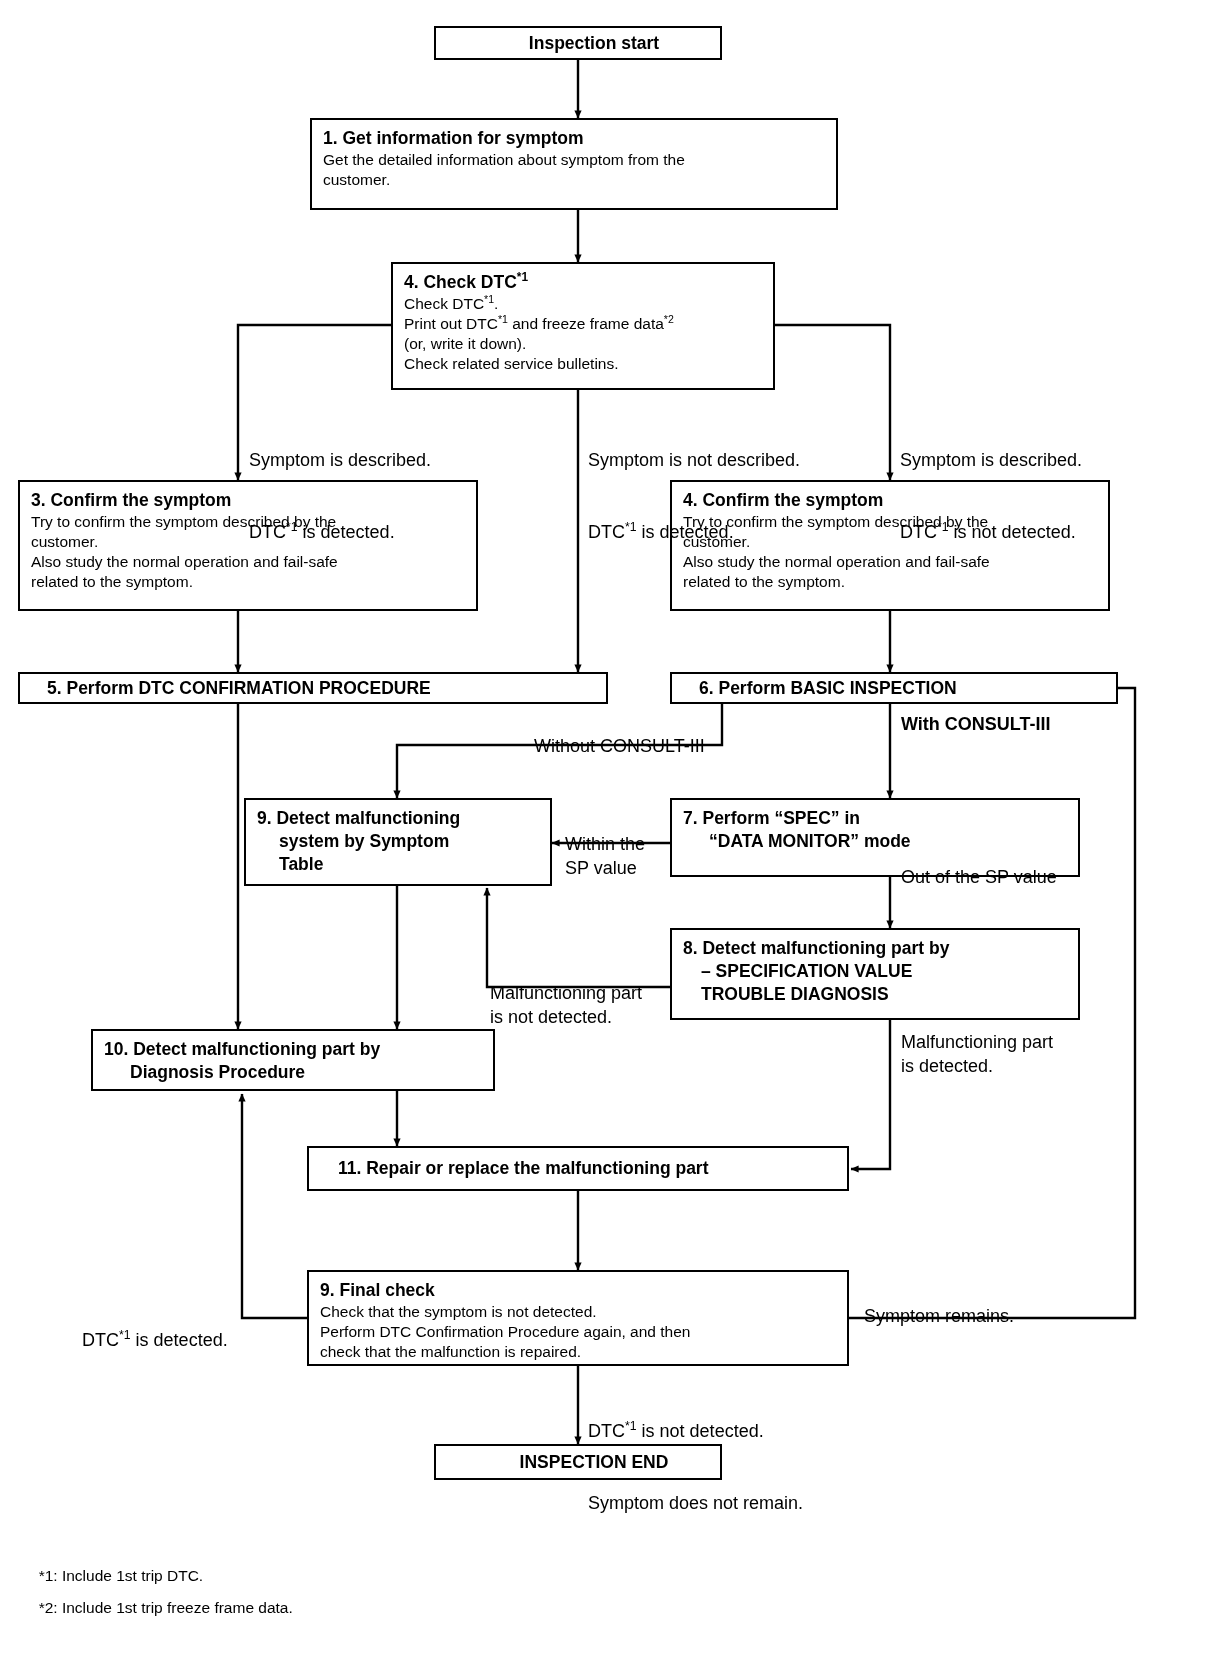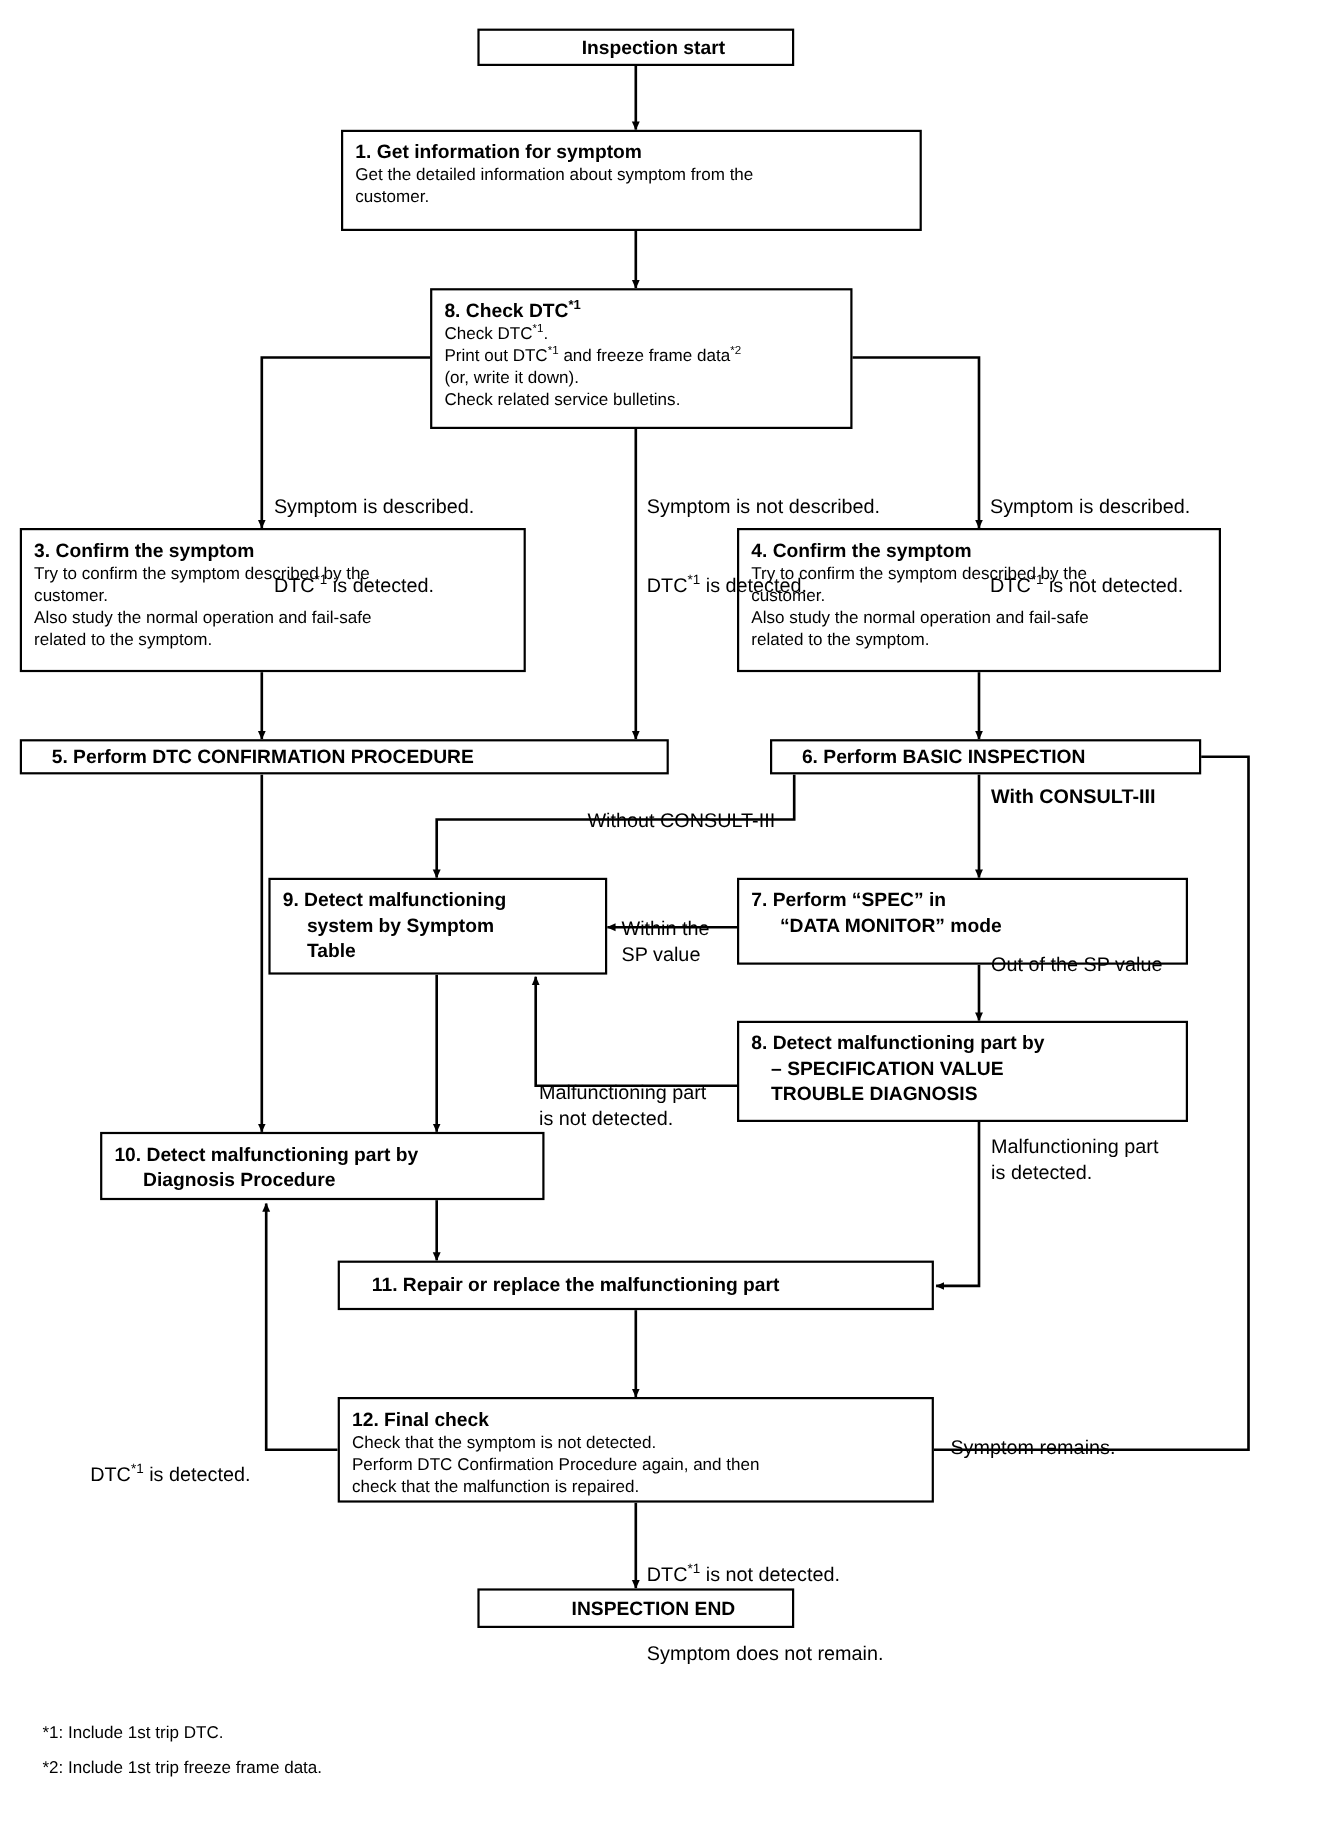--- a/index.html
+++ b/index.html
@@ -76,21 +76,21 @@
   </div>
 </div>
 
 <div class="box pad" style="left:310px;top:118px;width:528px;height:92px;">
   <div class="ttl">1. Get information for symptom</div>
   <div class="bdy" style="white-space:pre-line;">Get the detailed information about symptom from the
 customer.</div>
 </div>
 
 <div class="box pad" style="left:391px;top:262px;width:384px;height:128px;">
-  <div class="ttl"><span>8. Check DTC</span><sup>*1</sup></div>
+  <div class="ttl"><span>4. Check DTC</span><sup>*1</sup></div>
   <div class="bdy">
     <div><span>Check DTC</span><sup>*1</sup><span>.</span></div>
     <div><span>Print out DTC</span><sup>*1</sup><span> and freeze frame data</span><sup>*2</sup></div>
     <div><span>(or, write it down).</span></div>
     <div><span>Check related service bulletins.</span></div>
   </div>
 </div>
 
 <div class="box pad" style="left:18px;top:480px;width:460px;height:131px;">
   <div class="ttl">3. Confirm the symptom</div>
@@ -107,21 +107,21 @@
 Also study the normal operation and fail-safe
 related to the symptom.</div>
 </div>
 
 <div class="box" style="left:18px;top:672px;width:590px;height:32px;">
   <div class="centerline" style="padding-left:11px;">
     <span class="ttl">5. Perform DTC CONFIRMATION PROCEDURE</span>
   </div>
 </div>
 
-<div class="box" style="left:700px;top:672px;width:392px;height:32px;">
+<div class="box" style="left:670px;top:672px;width:448px;height:32px;">
   <div class="centerline" style="padding-left:11px;">
     <span class="ttl">6. Perform BASIC INSPECTION</span>
   </div>
 </div>
 
 <div class="box pad" style="left:670px;top:798px;width:410px;height:79px;">
   <div class="ttl">7. Perform “SPEC” in</div>
   <div class="ttl" style="padding-left:26px;">“DATA MONITOR” mode</div>
 </div>
 
@@ -142,21 +142,21 @@
   <div class="ttl" style="padding-left:26px;">Diagnosis Procedure</div>
 </div>
 
 <div class="box" style="left:307px;top:1146px;width:542px;height:45px;">
   <div class="centerline" style="padding-left:13px;">
     <span class="ttl">11. Repair or replace the malfunctioning part</span>
   </div>
 </div>
 
 <div class="box pad" style="left:307px;top:1270px;width:542px;height:96px;">
-  <div class="ttl">12. Final check</div>
+  <div class="ttl">9. Final check</div>
   <div class="bdy" style="white-space:pre-line;">Check that the symptom is not detected.
 Perform DTC Confirmation Procedure again, and then
 check that the malfunction is repaired.</div>
 </div>
 
 <div class="box" style="left:434px;top:1444px;width:288px;height:36px;">
   <div class="centerline tc" style="justify-content:center;width:100%;">
     <span class="ttl">INSPECTION END</span>
   </div>
 </div>

